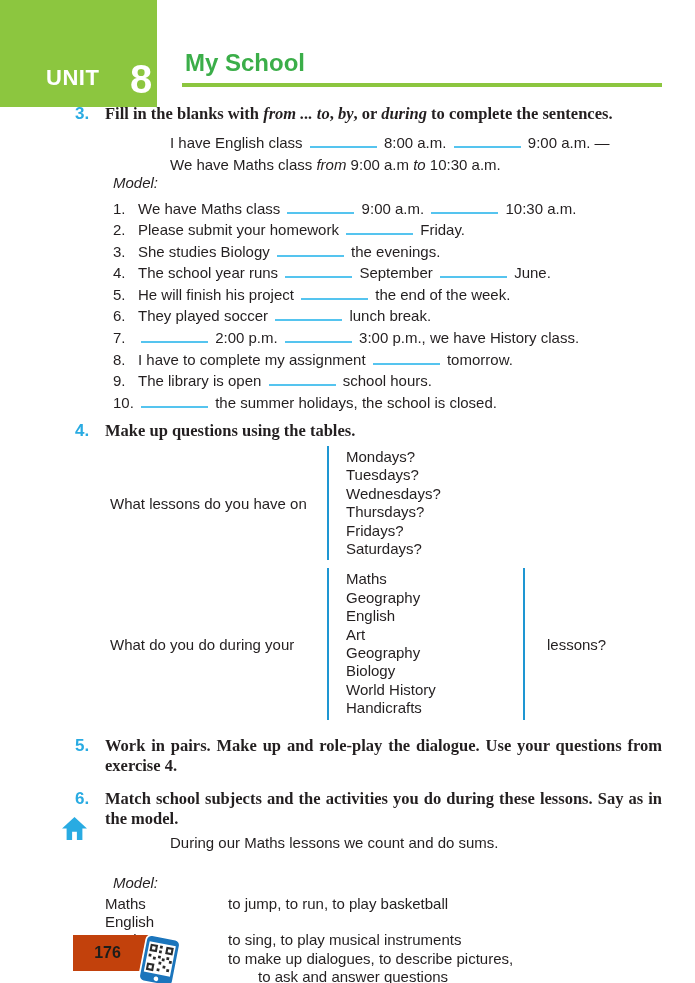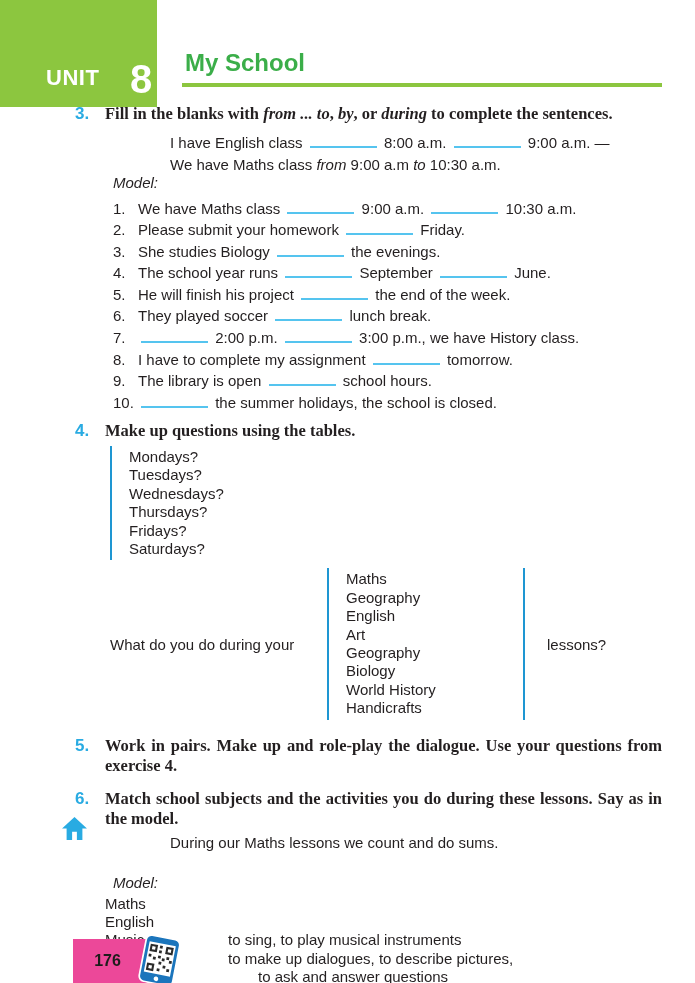--- a/index.html
+++ b/index.html
@@ -38,21 +38,21 @@
   .sec5{margin-top:16px;}
   .sec6{margin-top:12px;position:relative;}
   .home-icon{position:absolute;left:-14px;top:27px;}
   .model-row2{margin:2px 0 0 38px;display:flex;line-height:21px;}
   .match{margin:2px 0 0 30px;}
   .m-row{display:flex;line-height:18.3px;}
   .m-subject{width:123px;flex:none;}
   .m-acts{flex:1;}
   .cont-line{padding-left:30px;}
   
-  .page-num-box{position:absolute;left:73px;bottom:0;width:79px;height:44px;background:#ec4899;
+  .page-num-box{position:absolute;left:73px;bottom:12px;width:79px;height:36px;background:#c2410c;
     display:flex;align-items:center;justify-content:center;font-weight:bold;font-size:16px;color:#1d1d1b;
     padding-right:10px;box-sizing:border-box;}
   .qr-phone{position:absolute;left:141px;bottom:-2px;transform:rotate(11deg);}
 </style>
 </head>
 <body>
 
 <div class="page">
 
   <div class="unit-block">
@@ -129,20 +129,21 @@
           </div>
         </div>
     </section>
 
     <section class="section sec4">
       <div class="ex-head">
         <span class="ex-num">4.</span>
         <span class="ex-instr">Make up questions using the tables.</span>
       </div>
       <div class="qtable qtable1">
+        <div class="qt-left">What lessons do you have on</div>
         <div class="qt-mid">
 
             <div class="qt-item">Mondays?</div>
 
             <div class="qt-item">Tuesdays?</div>
 
             <div class="qt-item">Wednesdays?</div>
 
             <div class="qt-item">Thursdays?</div>
 
@@ -194,20 +195,23 @@
         <span class="ex-instr">Match school subjects and the activities you do during these lessons. Say as in the model.</span>
       </div>
       <div class="model-row2">
         <span class="model-label">Model:</span>
         <div>During our Maths lessons we count and do sums.</div>
       </div>
       <div class="match">
 
           <div class="m-row">
             <span class="m-subject">Maths</span>
+            <span class="m-acts">
+              <div>to jump, to run, to play basketball</div>
+            </span>
           </div>
 
           <div class="m-row">
             <span class="m-subject">English</span>
           </div>
 
           <div class="m-row">
             <span class="m-subject">Music</span>
             <span class="m-acts">
               <div>to sing, to play musical instruments</div>

